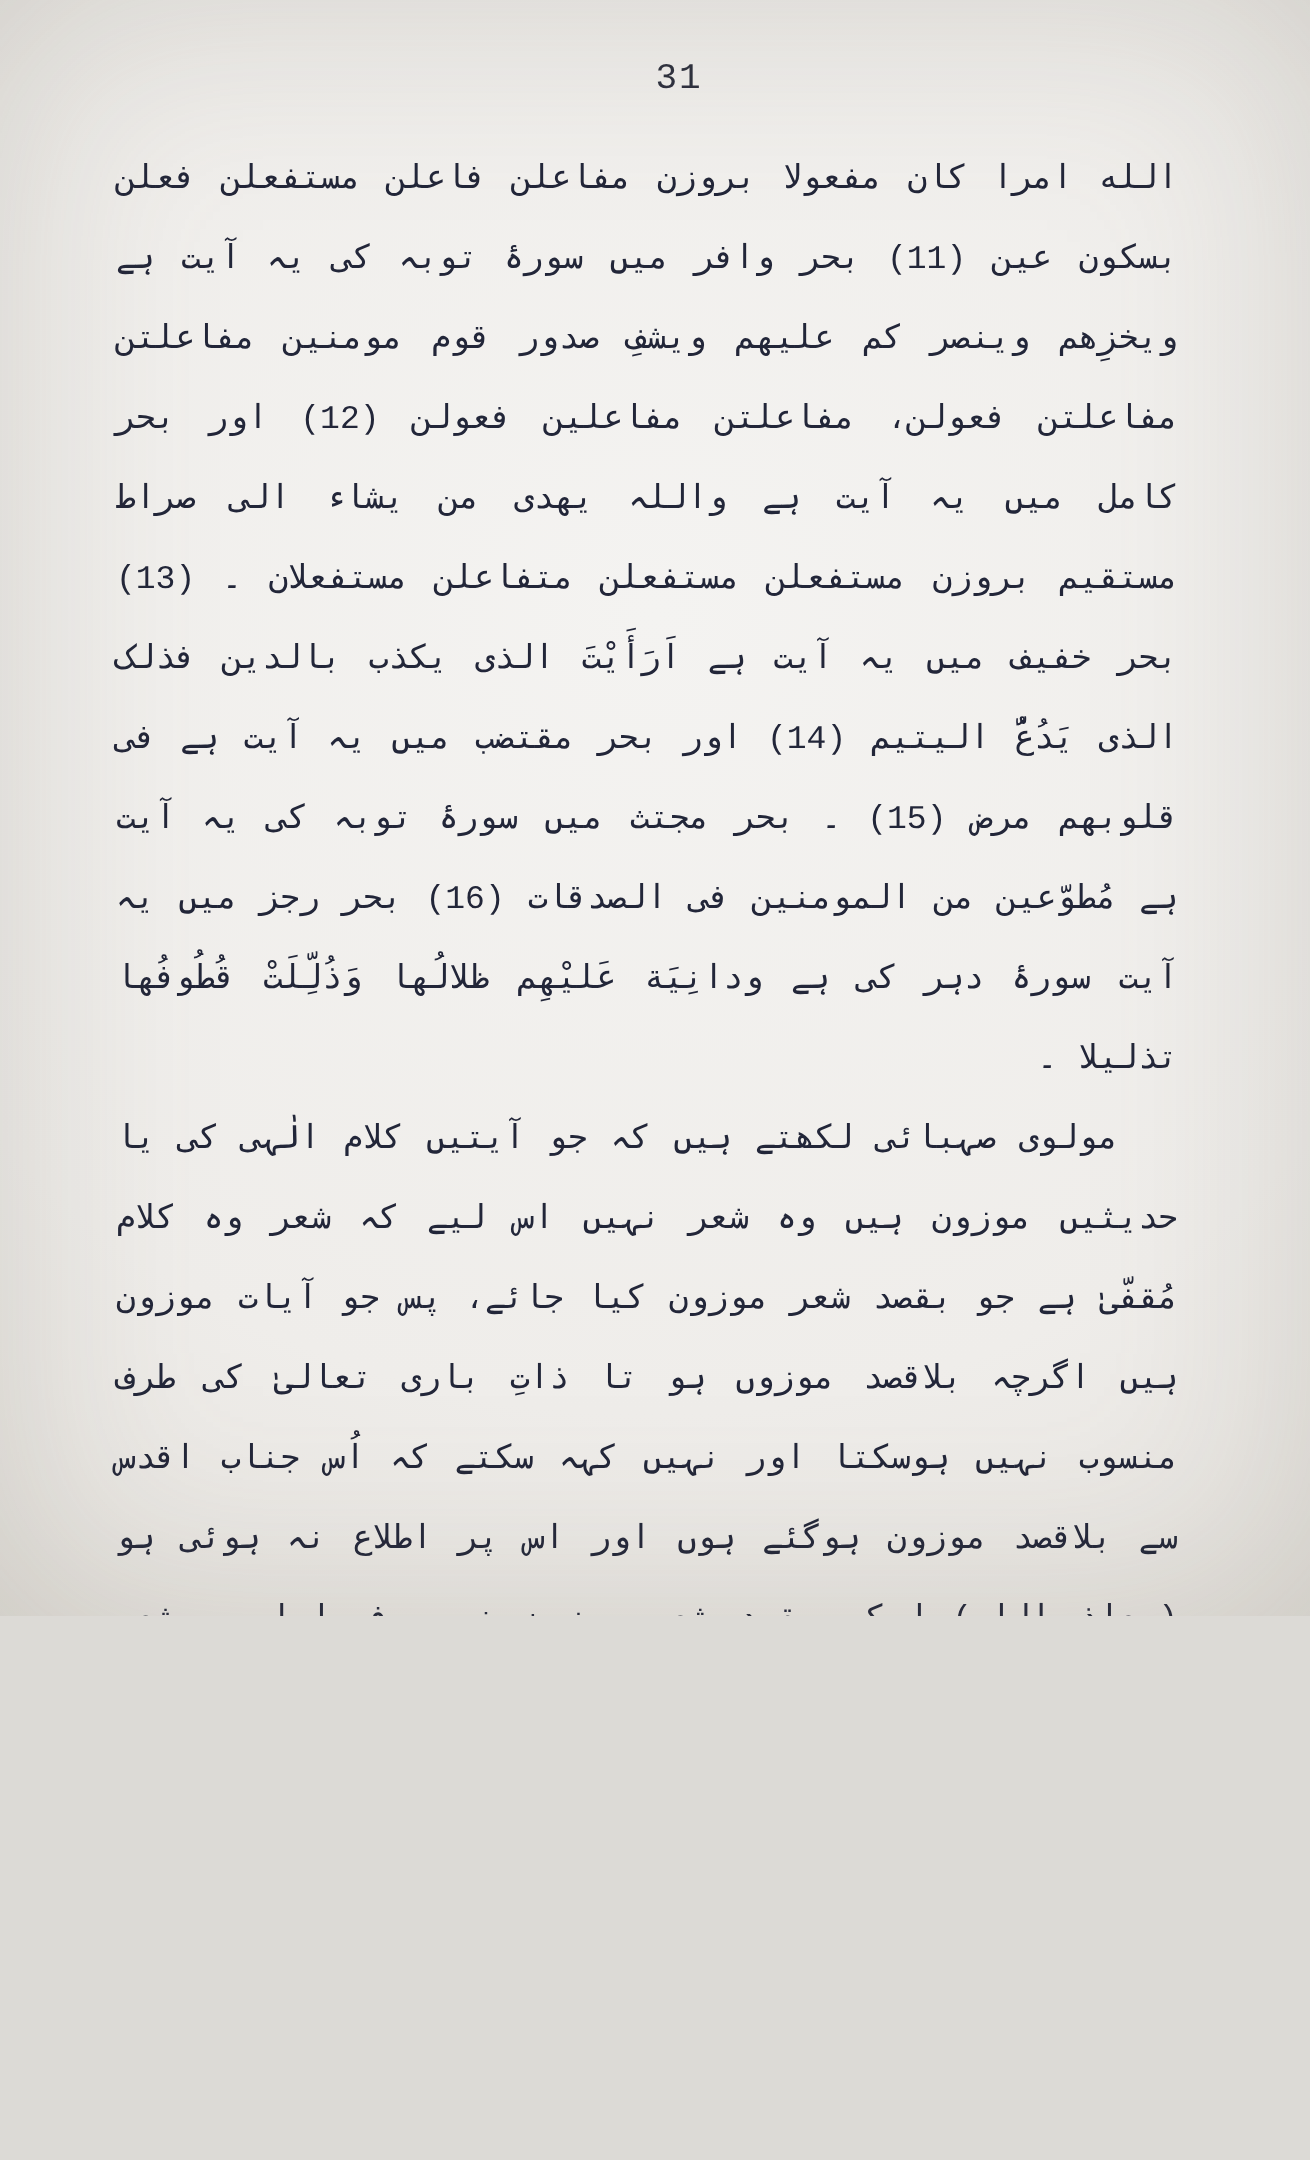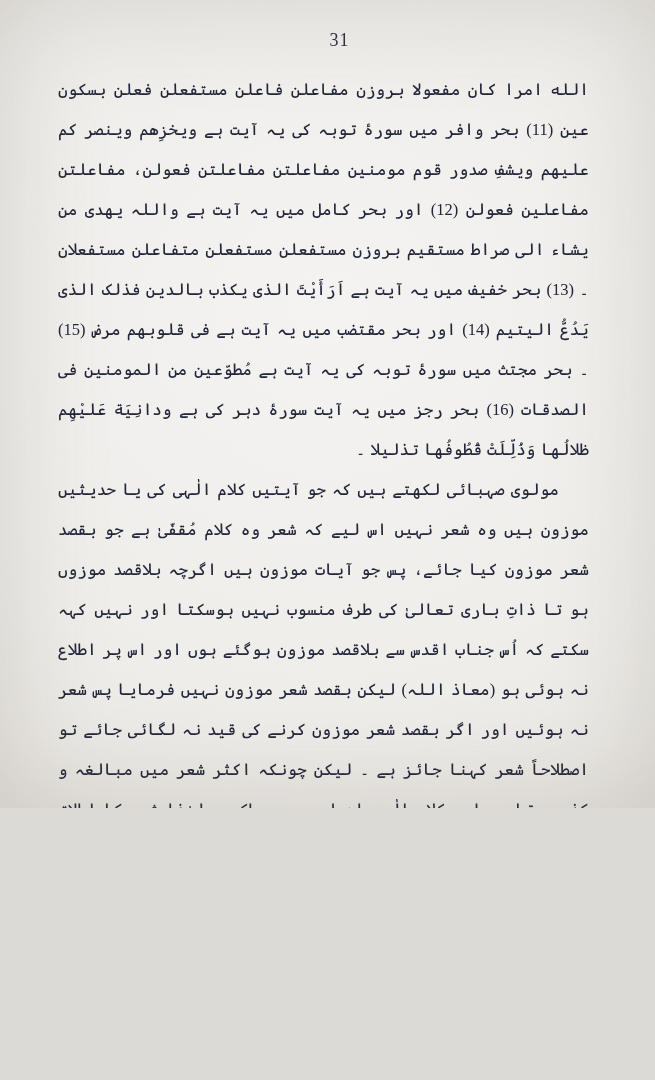--- a/index.html
+++ b/index.html
@@ -7,21 +7,21 @@
     padding: 0;
     background: #dcdad6;
   }
   .page {
     position: relative;
     width: 655px;
     height: 808px;
     overflow: hidden;
     background: radial-gradient(ellipse 120% 90% at 50% 38%,
                 #f4f3f1 0%, #efedea 55%, #e6e3de 85%, #dedad4 100%);
-    font-family: Liberation Serif, serif;
+    font-family: Liberation Mono, monospace;
   }
   .page::after {
     content: "";
     position: absolute;
     inset: 0;
     pointer-events: none;
     box-shadow: inset 0 0 110px rgba(110, 104, 92, 0.22);
   }
   .page-number {
     position: absolute;

